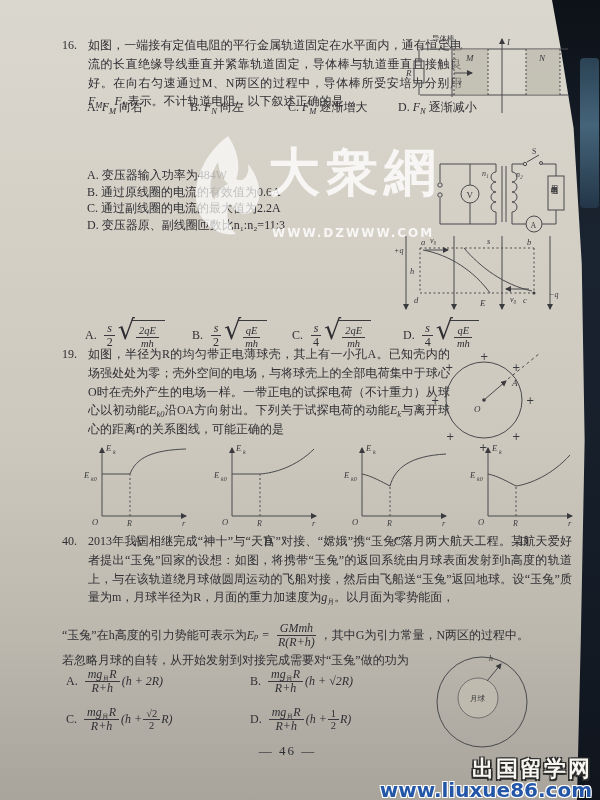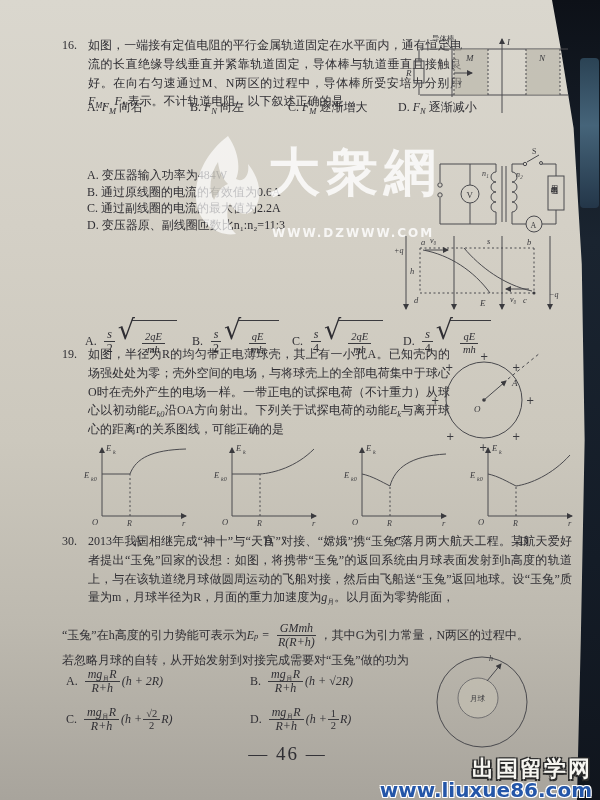--- a/index.html
+++ b/index.html
@@ -21,21 +21,21 @@
   .optrow{position:absolute;left:0;top:0;width:600px;height:22px;font-size:12px;}
   .opt{position:absolute;white-space:nowrap;}
   .optcol div{height:16.6px;white-space:nowrap;}
   .frac{display:inline-flex;flex-direction:column;align-items:center;line-height:1.12;vertical-align:middle;margin:0 2px;}
   .frac .num{padding:0 3px;border-bottom:1px solid #3a3a3e;}
   .frac .den{padding:0 3px;}
   .frac.tiny{font-size:10.5px;margin:0 1px;}
   .sqrt{display:inline-flex;align-items:flex-start;}
   .rsign{font-size:27px;line-height:1;transform:translateY(-4px);font-family:"DejaVu Sans",sans-serif;}
   .rad{border-top:1.4px solid #3a3a3e;padding:2px 4px 0 2px;margin-left:-3px;margin-top:0;}
-  .rad .frac{font-size:10.5px;margin:8px;}
+  .rad .frac{font-size:10.5px;margin:2px;}
   .mopt{position:absolute;display:flex;align-items:center;font-size:12px;}
   .mopt .olabel{margin-right:5px;}
   .gopt{position:absolute;display:flex;align-items:center;font-size:12px;}
   .gopt .olabel{margin-right:5px;}
   .frow{position:absolute;display:flex;align-items:center;font-size:12px;white-space:nowrap;}
   .trow{position:absolute;font-size:12px;white-space:nowrap;text-align:right;}
   .dg{position:absolute;}
   .dg line,.dg path,.dg rect,.dg circle{stroke:#4a4a4e;fill:none;stroke-width:1;}
   .dg text{fill:#3a3a3e;stroke:none;font-family:"Liberation Serif",serif;}
   .panel{position:absolute;width:112px;}
@@ -45,21 +45,21 @@
   .wm{position:absolute;left:188px;top:134px;width:280px;height:132px;pointer-events:none;opacity:.82;}
   .wm-name{position:absolute;left:80px;top:4px;font-size:52px;font-weight:bold;color:#ffffff;
     letter-spacing:6px;font-family:"DejaVu Sans",sans-serif;}
   .wm-url{position:absolute;left:84px;top:92px;font-size:12px;font-weight:bold;color:#ffffff;
     letter-spacing:2px;font-family:"DejaVu Sans",sans-serif;}
   .bwm{position:absolute;right:8px;top:757px;text-align:right;line-height:1.05;}
   .bwm-site{font-size:22px;font-weight:bold;color:#f7f6f1;letter-spacing:2px;font-family:"DejaVu Sans",sans-serif;
     text-shadow:-1.5px -1.5px 0 #2b2b2b,1.5px -1.5px 0 #2b2b2b,-1.5px 1.5px 0 #2b2b2b,1.5px 1.5px 0 #2b2b2b;}
   .bwm-url{font-size:20px;font-weight:bold;color:#2456a8;font-family:"DejaVu Sans",sans-serif;
     text-shadow:-1px -1px 0 #fff,1px -1px 0 #fff,-1px 1px 0 #fff,1px 1px 0 #fff;}
-  .pagenum{position:absolute;top:743px;left:0;width:575px;text-align:center;font-size:19px;letter-spacing:2px;}
+  .pagenum{position:absolute;top:743px;left:0;width:575px;text-align:center;font-size:13px;letter-spacing:2px;}
 </style>
 </head>
 <body>
 
 <div class="photo">
 
   <svg width="0" height="0" style="position:absolute">
     <defs>
       <marker id="arr" markerWidth="8" markerHeight="8" refX="5" refY="3" orient="auto">
         <path d="M0,0 L6,3 L0,6 Z" style="fill:#3a3a3e;stroke:none"></path>
@@ -321,21 +321,21 @@
       <text x="45" y="86" font-size="8" font-style="italic">R</text>
       <text x="100" y="86" font-size="8.5" font-style="italic">r</text>
       <line x1="48" y1="76" x2="48" y2="46" stroke-dasharray="2,2.5"></line>
       <path d="M20,34 C30,36 40,42 48,46" stroke-width="1.2"></path>
       <path d="M48,46 C62,44 84,35 102,15" stroke-width="1.2"></path>
     </svg>
     <div class="plabel">D</div>
   </div>
 
   <div class="q" style="left:62px;top:532px;width:512px">
-    <span class="qnum">30.</span>
+    <span class="qnum">40.</span>
     <p class="qtext" style="width:484px"><span>2013年我国相继完成“神十”与“天宫”对接、“嫦娥”携“玉兔”落月两大航天工程。某航天爱好者提出“玉兔”回家的设想：如图，将携带“玉兔”的返回系统由月球表面发射到h高度的轨道上，与在该轨道绕月球做圆周运动的飞船对接，然后由飞船送“玉兔”返回地球。设“玉兔”质量为m，月球半径为R，月面的重力加速度为</span><i>g</i><sub class="cjk">月</sub><span>。以月面为零势能面，</span></p>
   </div>
   <div class="frow" style="left:62px;top:622px">
     <span>“玉兔”在h高度的引力势能可表示为</span>
       <i>E</i>
       <sub>p</sub>
       <span style="margin:0 4px">=</span>
       <span class="frac">
         <span class="num"><i>GMmh</i></span>
         <span class="den"><i>R(R+h)</i></span>

